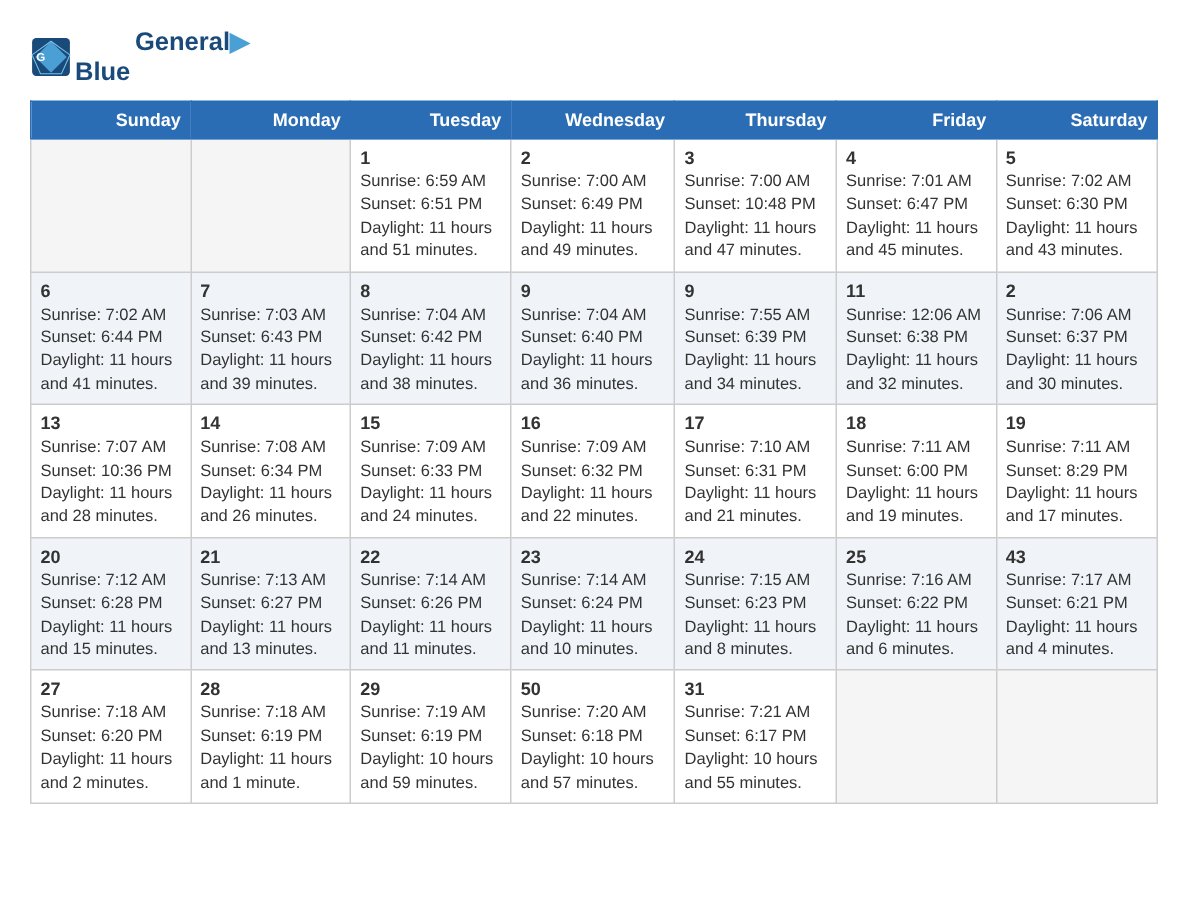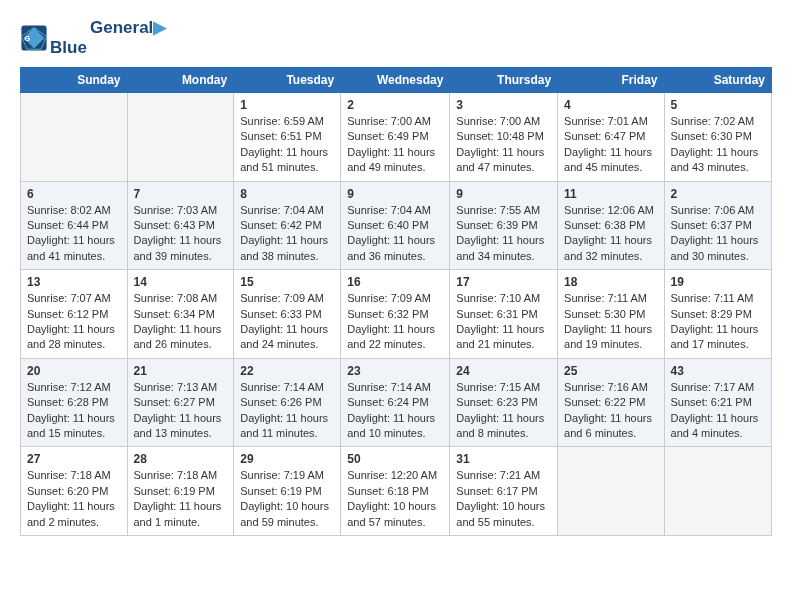--- a/index.html
+++ b/index.html
@@ -149,21 +149,21 @@
           <td>
             <span class="day-num">5</span>
             <div class="day-info">Sunrise: 7:02 AM
 Sunset: 6:30 PM
 Daylight: 11 hours and 43 minutes.</div>
           </td>
         </tr>
         <tr>
           <td>
             <span class="day-num">6</span>
-            <div class="day-info">Sunrise: 8:02 AM
+            <div class="day-info">Sunrise: 7:02 AM
 Sunset: 6:44 PM
 Daylight: 11 hours and 41 minutes.</div>
           </td>
           <td>
             <span class="day-num">7</span>
             <div class="day-info">Sunrise: 7:03 AM
 Sunset: 6:43 PM
 Daylight: 11 hours and 39 minutes.</div>
           </td>
           <td>
@@ -194,21 +194,21 @@
             <span class="day-num">2</span>
             <div class="day-info">Sunrise: 7:06 AM
 Sunset: 6:37 PM
 Daylight: 11 hours and 30 minutes.</div>
           </td>
         </tr>
         <tr>
           <td>
             <span class="day-num">13</span>
             <div class="day-info">Sunrise: 7:07 AM
-Sunset: 6:12 PM
+Sunset: 10:36 PM
 Daylight: 11 hours and 28 minutes.</div>
           </td>
           <td>
             <span class="day-num">14</span>
             <div class="day-info">Sunrise: 7:08 AM
 Sunset: 6:34 PM
 Daylight: 11 hours and 26 minutes.</div>
           </td>
           <td>
             <span class="day-num">15</span>
@@ -224,21 +224,21 @@
           </td>
           <td>
             <span class="day-num">17</span>
             <div class="day-info">Sunrise: 7:10 AM
 Sunset: 6:31 PM
 Daylight: 11 hours and 21 minutes.</div>
           </td>
           <td>
             <span class="day-num">18</span>
             <div class="day-info">Sunrise: 7:11 AM
-Sunset: 5:30 PM
+Sunset: 6:00 PM
 Daylight: 11 hours and 19 minutes.</div>
           </td>
           <td>
             <span class="day-num">19</span>
             <div class="day-info">Sunrise: 7:11 AM
 Sunset: 8:29 PM
 Daylight: 11 hours and 17 minutes.</div>
           </td>
         </tr>
         <tr>
@@ -299,21 +299,21 @@
 Daylight: 11 hours and 1 minute.</div>
           </td>
           <td>
             <span class="day-num">29</span>
             <div class="day-info">Sunrise: 7:19 AM
 Sunset: 6:19 PM
 Daylight: 10 hours and 59 minutes.</div>
           </td>
           <td>
             <span class="day-num">50</span>
-            <div class="day-info">Sunrise: 12:20 AM
+            <div class="day-info">Sunrise: 7:20 AM
 Sunset: 6:18 PM
 Daylight: 10 hours and 57 minutes.</div>
           </td>
           <td>
             <span class="day-num">31</span>
             <div class="day-info">Sunrise: 7:21 AM
 Sunset: 6:17 PM
 Daylight: 10 hours and 55 minutes.</div>
           </td>
           <td class="empty"></td>

